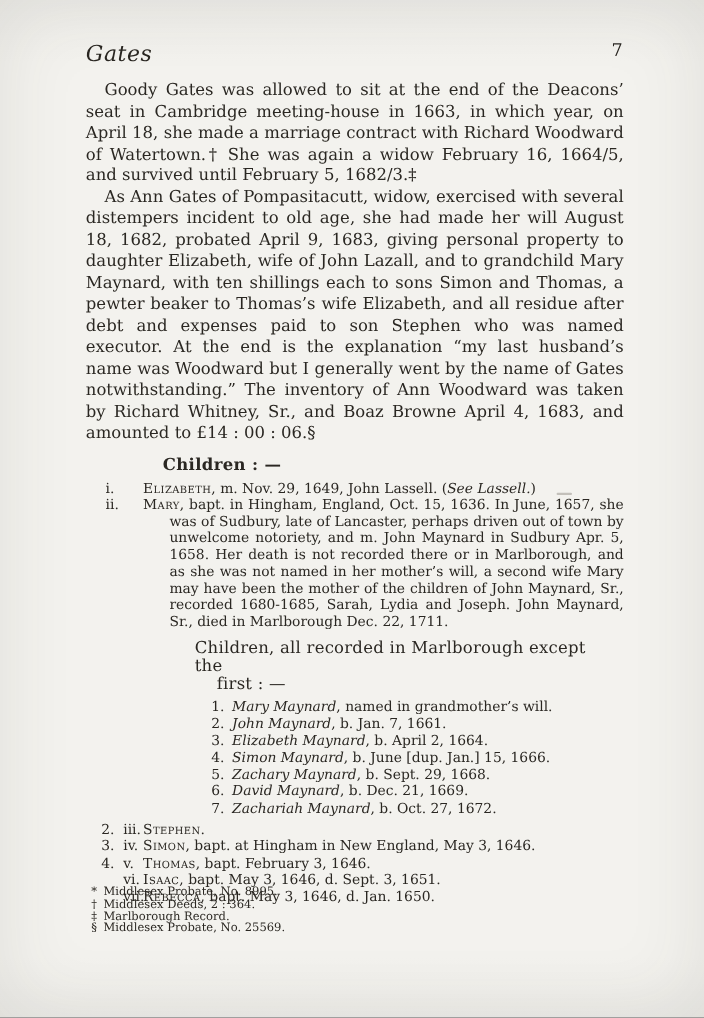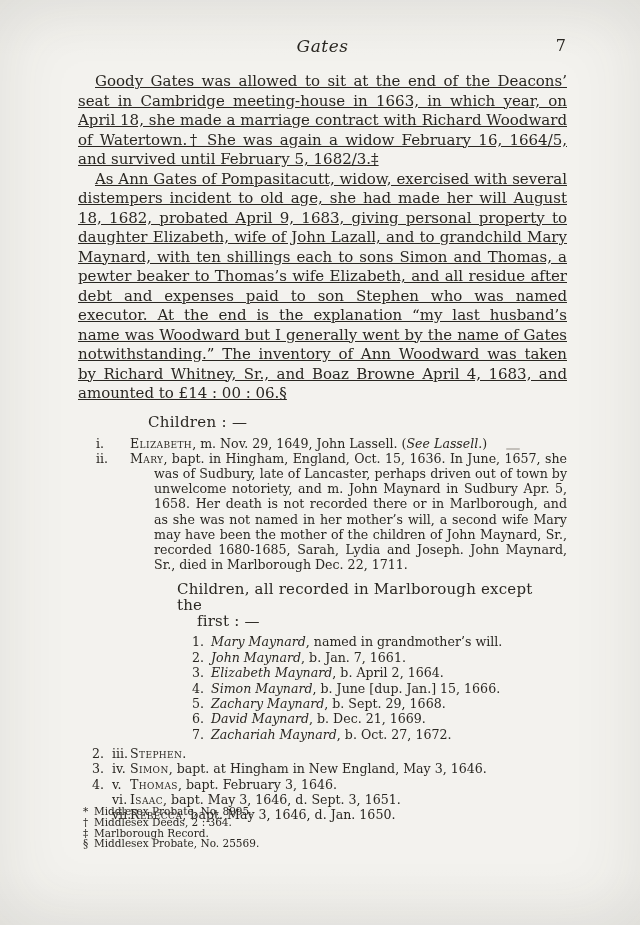--- a/index.html
+++ b/index.html
@@ -21,42 +21,43 @@
   }
   .content {
     position: absolute;
     left: 78px;
     top: 36px;
     width: 489px;
   }
   .running-head { position: relative; height: 22px; margin-bottom: 14px; }
   .head-title {
     position: absolute; left: 0; right: 0;
-    text-align: center;
+    text-align: left;
     font-style: italic;
-    font-size: 17px;
+    font-size: 20px;
     letter-spacing: 0.5px;
   }
   .head-page { position: absolute; right: 1px; top: 0; font-size: 16px; }
 
   .para {
     margin: 0;
     font-size: 15px;
     line-height: 19.5px;
     text-align: justify;
     hyphens: none;
   }
-  .indent { text-indent: 17px; text-decoration: underline; }
+  .indent { text-indent: 17px; }
   .it { font-style: italic; }
   .sc { font-variant: small-caps; letter-spacing: 0.4px; }
 
   .children-heading {
     margin: 9px 0 5px 70px;
     font-size: 15px;
     letter-spacing: 0.3px;
+    font-weight: bold;
   }
 
   .child-row {
     position: relative;
     font-size: 12.6px;
     line-height: 15.2px;
   }
   .child-row .c-num   { position: absolute; left: 14px; top: 0; }
   .child-row .c-roman { position: absolute; left: 34px; top: 0; }
   .child-row.roman-left .c-roman { left: 18px; }

